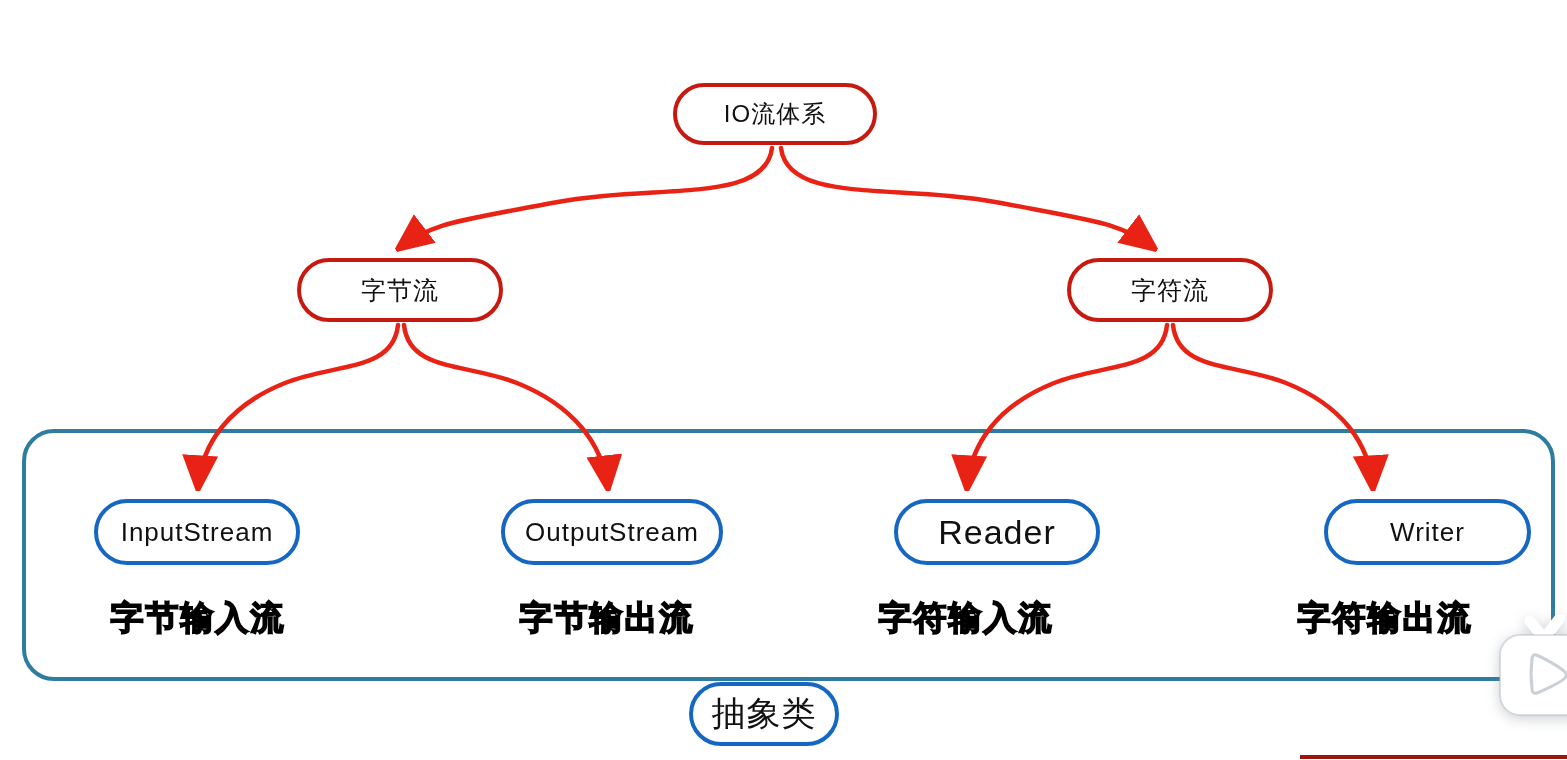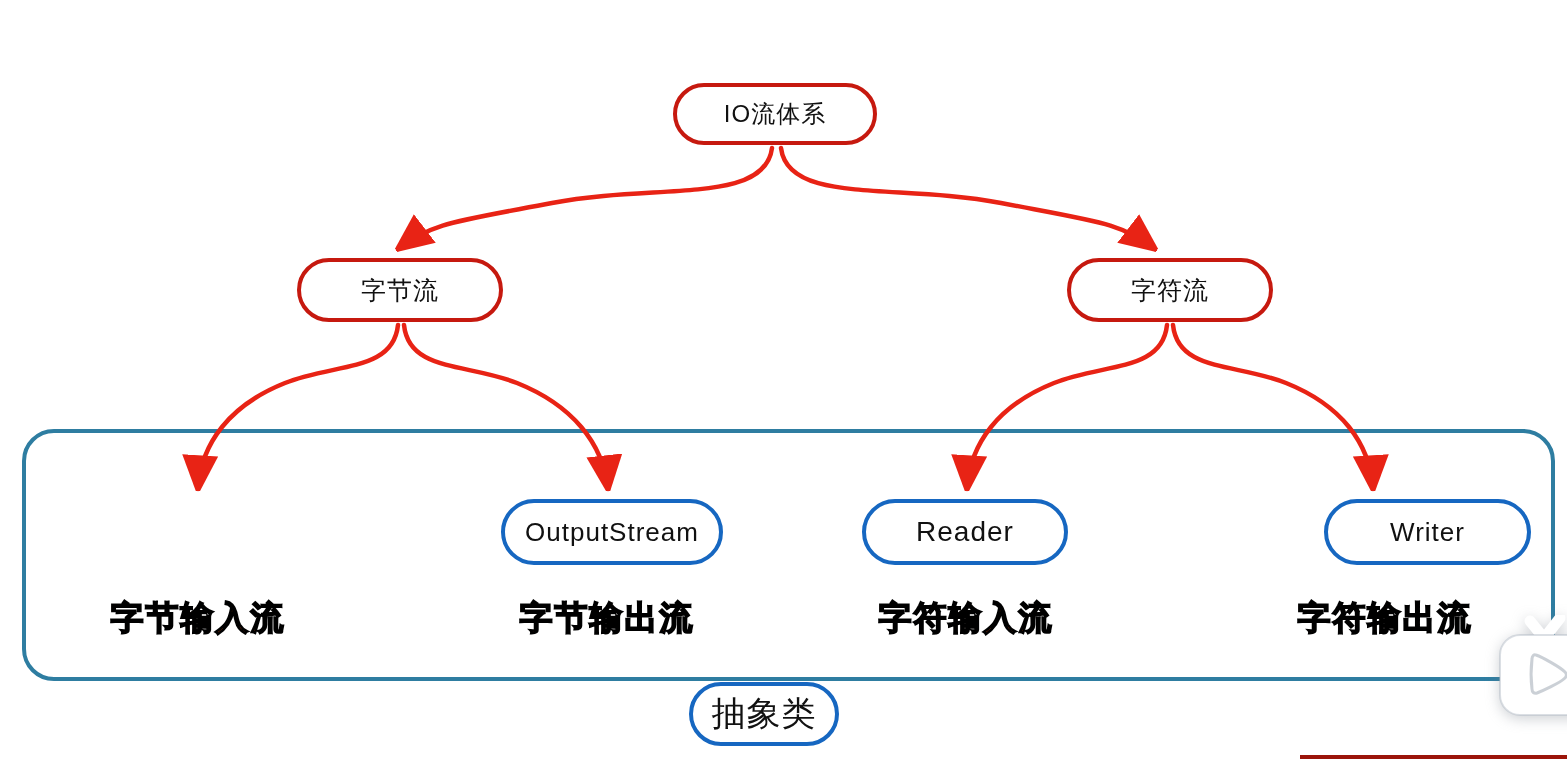--- a/index.html
+++ b/index.html
@@ -26,21 +26,21 @@
     background:#ffffff;box-sizing:border-box;z-index:3;
     color:#111;letter-spacing:1px;
   }
   .node.red{border:4px solid #c6190f;}
   .node.blue{border:4px solid #1667c1;}
   .node-io     {left:673px;top:83px;  width:204px;height:62px;border-radius:31px;font-size:24px;text-align:center;}
   .node-byte   {left:297px;top:258px; width:206px;height:64px;border-radius:32px;font-size:25px;text-align:right;}
   .node-char   {left:1067px;top:258px;width:206px;height:64px;border-radius:32px;font-size:25px;}
   .node-input  {left:94px;top:499px;  width:206px;height:66px;border-radius:33px;font-size:26px;}
   .node-output {left:501px;top:499px; width:222px;height:66px;border-radius:33px;font-size:26px;}
-  .node-reader {left:862px;top:499px; width:206px;height:66px;border-radius:33px;font-size:28px;}
+  .node-reader {left:894px;top:499px; width:206px;height:66px;border-radius:33px;font-size:34px;}
   .node-writer {left:1324px;top:499px;width:207px;height:66px;border-radius:33px;font-size:26px;}
   .node-abstract{left:689px;top:682px;width:150px;height:64px;border-radius:33px;font-size:34px;z-index:4;}
 
   
   .caption{
     position:absolute;top:596px;width:260px;text-align:center;z-index:3;
     font-size:33px;font-weight:900;color:#c2410c;letter-spacing:2px;
     -webkit-text-stroke:1.6px #000;
   }
   .caption-1{left:68px;}
@@ -88,20 +88,23 @@
   </div>
 
   <div class="node red node-byte">
     <span>字节流</span>
   </div>
 
   <div class="node red node-char">
     <span>字符流</span>
   </div>
 
+  <div class="node blue node-input">
+    <span>InputStream</span>
+  </div>
 
   <div class="node blue node-output">
     <span>OutputStream</span>
   </div>
 
   <div class="node blue node-reader">
     <span>Reader</span>
   </div>
 
   <div class="node blue node-writer">

